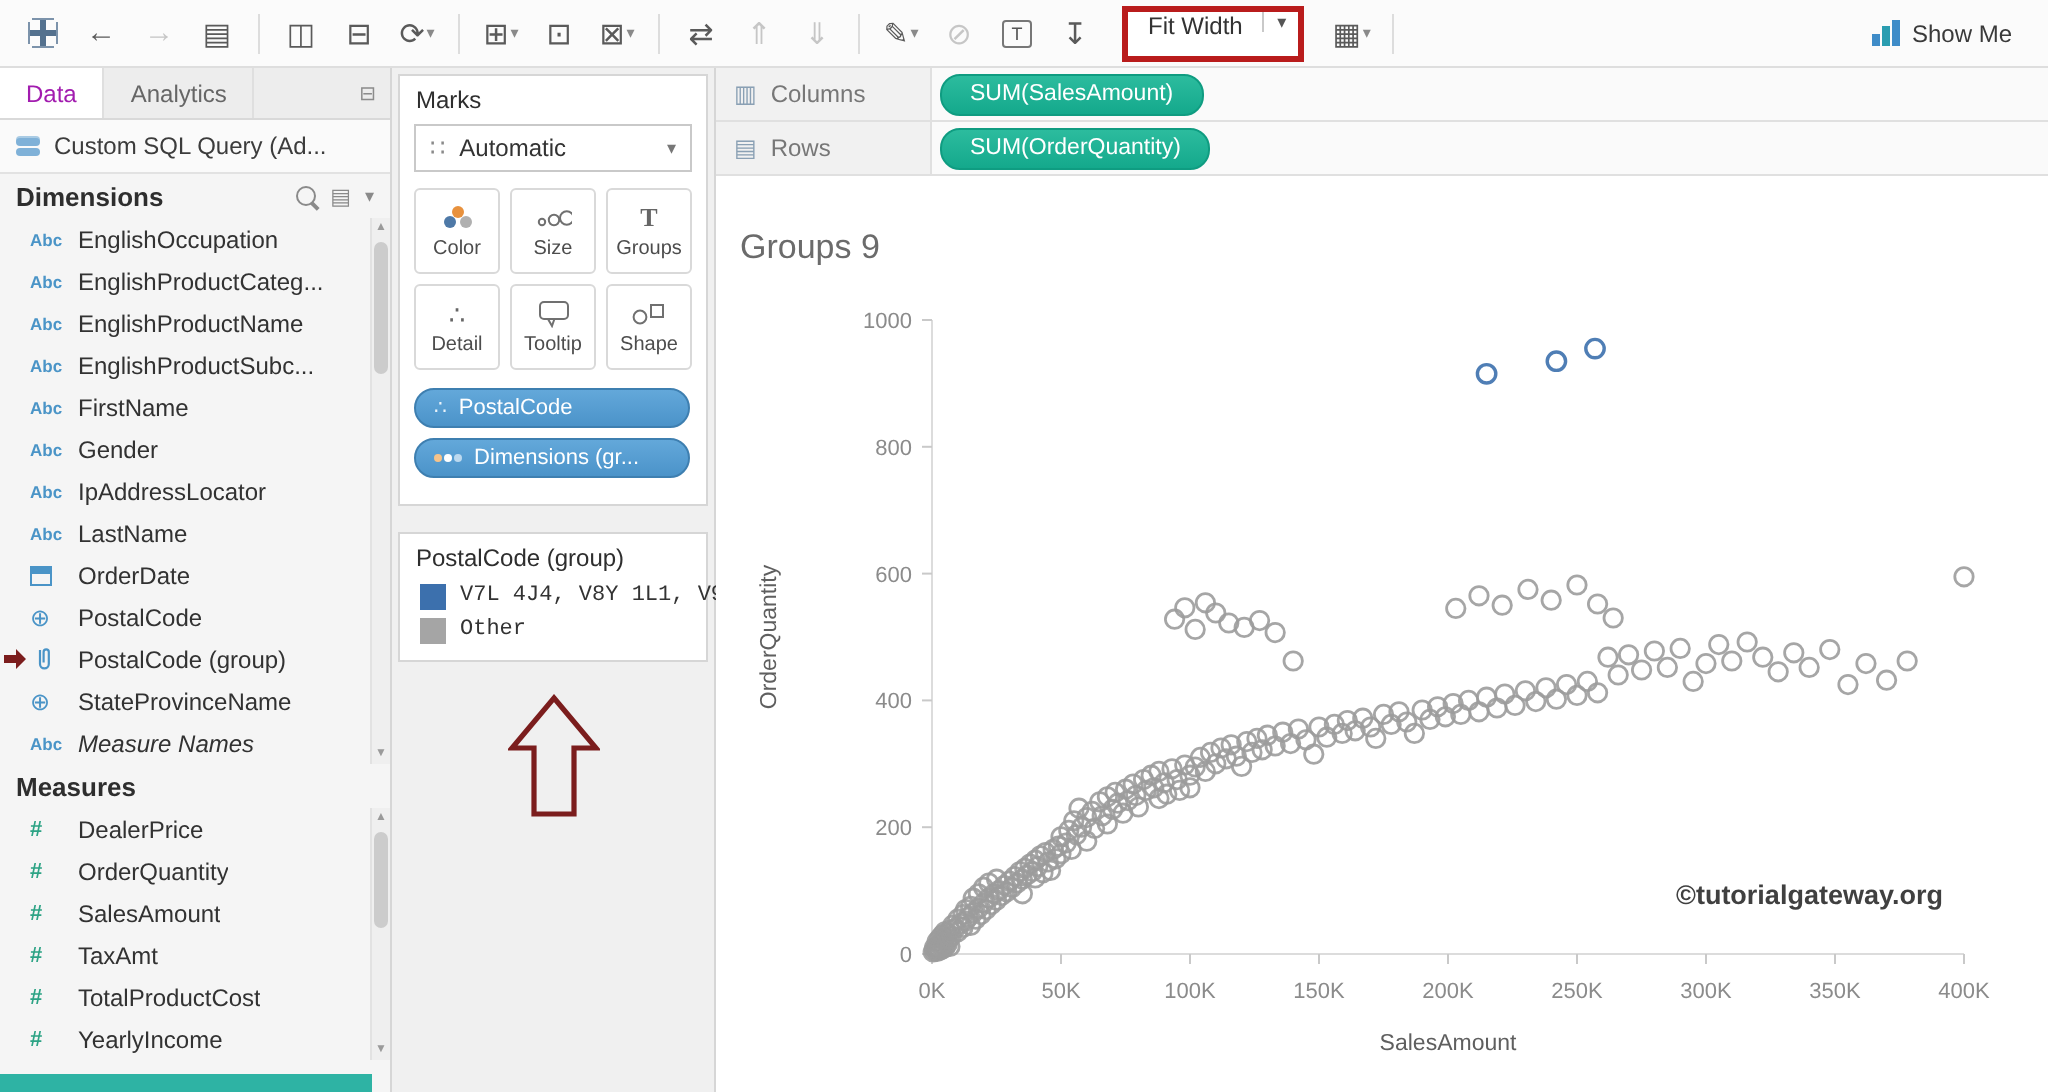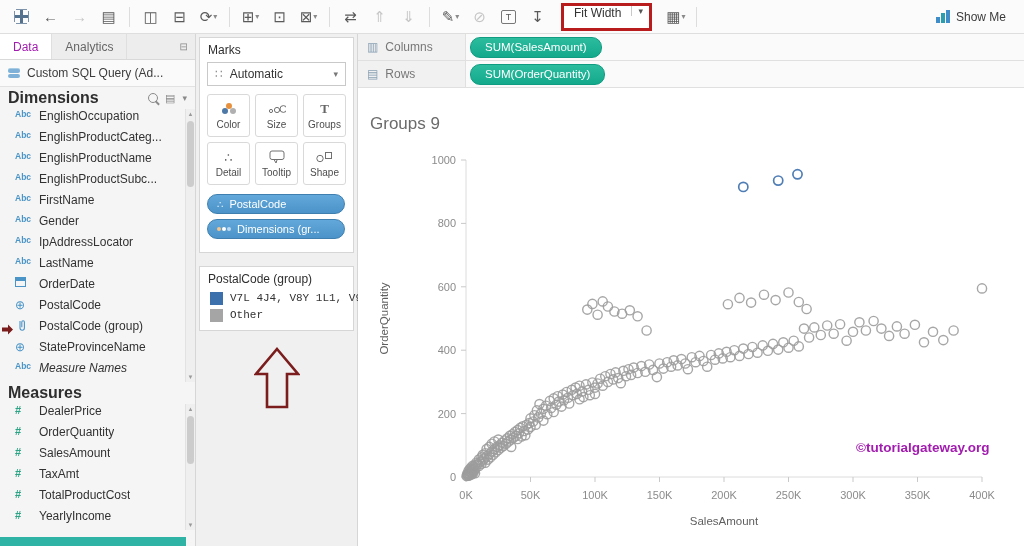--- a/index.html
+++ b/index.html
@@ -28,30 +28,30 @@
   
   .data-panel{position:absolute;left:0;top:34px;width:196px;bottom:0;background:#f5f5f5;border-right:1px solid #d6d6d6;box-sizing:border-box;font-size:12px;}
   .panel-tabs{display:flex;align-items:stretch;height:25px;background:#ededed;border-bottom:1px solid #d9d9d9;}
   .ptab{padding:0 13px;display:flex;align-items:center;font-size:12px;color:#666;border-right:1px solid #dfdfdf;}
   .ptab.active{background:#fff;color:#a21caf;}
   .ptab-extra{margin-left:auto;display:flex;align-items:center;padding:0 7px;color:#8c8c8c;font-size:10px;}
   .datasource-row{height:26px;display:flex;align-items:center;gap:7px;padding:0 8px;background:#fafafa;border-bottom:1px solid #e2e2e2;color:#3c3c3c;}
   .ds-icon{width:12px;height:4px;background:#7fb1d8;border-radius:2px;box-shadow:0 5px 0 #7fb1d8,0 -1px 0 #a9cbe4;flex:none;margin-top:-4px;}
   .ds-label{white-space:nowrap;overflow:hidden;}
   .section-header{height:22px;display:flex;align-items:center;padding:0 8px;color:#2e2e2e;background:#f5f5f5;}
-  .sh-label{font-weight:bold;font-size:16px;}
+  .sh-label{font-weight:bold;font-size:13px;}
   .sh-icons{margin-left:auto;display:flex;align-items:center;gap:7px;color:#8a8a8a;}
   .icon-search{width:8px;height:8px;border:1.5px solid #8a8a8a;border-radius:50%;position:relative;display:inline-block;}
   .icon-search::after{content:"";position:absolute;width:5px;height:1.5px;background:#8a8a8a;transform:rotate(45deg);left:6px;top:8px;}
   .sh-view{font-size:11px;}
   .sh-caret{font-size:9px;}
   .field-list{position:relative;}
   .field-list.dims{height:273px;}
   .field-list.meas{height:126px;}
-  .field-row{height:21px;display:flex;padding-left:15px;padding-right:12px;color:#323232;position:relative;white-space:nowrap;}
+  .field-row{height:21px;display:flex;align-items:center;padding-left:15px;padding-right:12px;color:#323232;position:relative;white-space:nowrap;}
   .field-row.italic .field-label{font-style:italic;}
   .field-label{overflow:hidden;font-size:12px;}
   .fi{width:24px;flex:none;color:#4a94c7;}
   .fi-abc{font-size:8.5px;font-weight:bold;}
   .fi-num{font-size:11px;font-weight:bold;color:#2da385;}
   .fi-globe{font-size:12px;}
   .fi-cal{width:11px;height:10px;border:1px solid #4a94c7;box-sizing:border-box;margin-right:13px;position:relative;}
   .fi-cal::before{content:"";position:absolute;left:0;top:0;right:0;height:3px;background:#4a94c7;}
   .row-arrow{position:absolute;left:1px;top:4px;}
   .vscroll{position:absolute;right:0;top:0;bottom:0;width:10px;background:#efefef;border-left:1px solid #e2e2e2;box-sizing:border-box;}
@@ -96,21 +96,21 @@
   .shelves{position:absolute;left:358px;top:34px;right:0;height:54px;}
   .shelf{height:27px;display:flex;align-items:center;background:#fafafa;border-bottom:1px solid #e0e0e0;box-sizing:border-box;}
   .shelf-label{width:108px;height:100%;display:flex;align-items:center;gap:7px;padding:0 9px;box-sizing:border-box;background:#f1f1f1;border-right:1px solid #e0e0e0;color:#777;font-size:12px;flex:none;}
   .shelf-icon{color:#8aa0b4;font-size:12px;}
   .pill-green{margin-left:4px;height:19px;border-radius:10px;background:linear-gradient(#2cbc9e,#14a98c);border:1px solid #0f9c81;color:#fff;font-size:11.5px;display:flex;align-items:center;padding:0 14px;white-space:nowrap;}
 
   
   .sheet{position:absolute;left:358px;top:88px;right:0;bottom:0;background:#fff;}
   .sheet-title{position:absolute;left:12px;top:26px;font-size:17px;color:#6b6b6b;}
   #chart{position:absolute;inset:0;}
-  .watermark{position:absolute;left:498px;top:352px;font-size:13.5px;font-weight:bold;color:#a21caf;white-space:nowrap;}
+  .watermark{position:absolute;left:480px;top:352px;font-size:13.5px;font-weight:bold;color:#404040;white-space:nowrap;}
 </style>
 </head>
 <body>
 
 <div class="app">
 
   <div class="toolbar" id="toolbar">
       <span class="tb-icon logo-icon"></span>
       <span class="tb-icon">←</span>
       <span class="tb-icon disabled">→</span>

